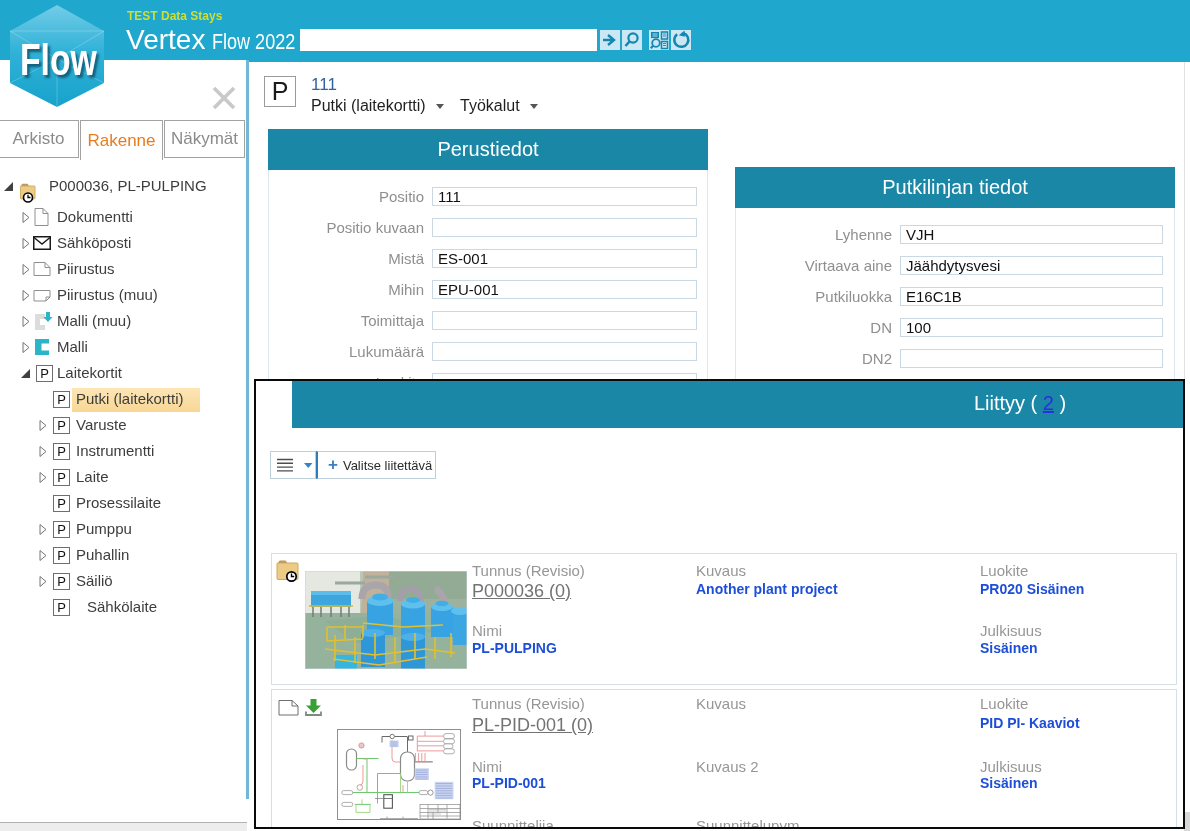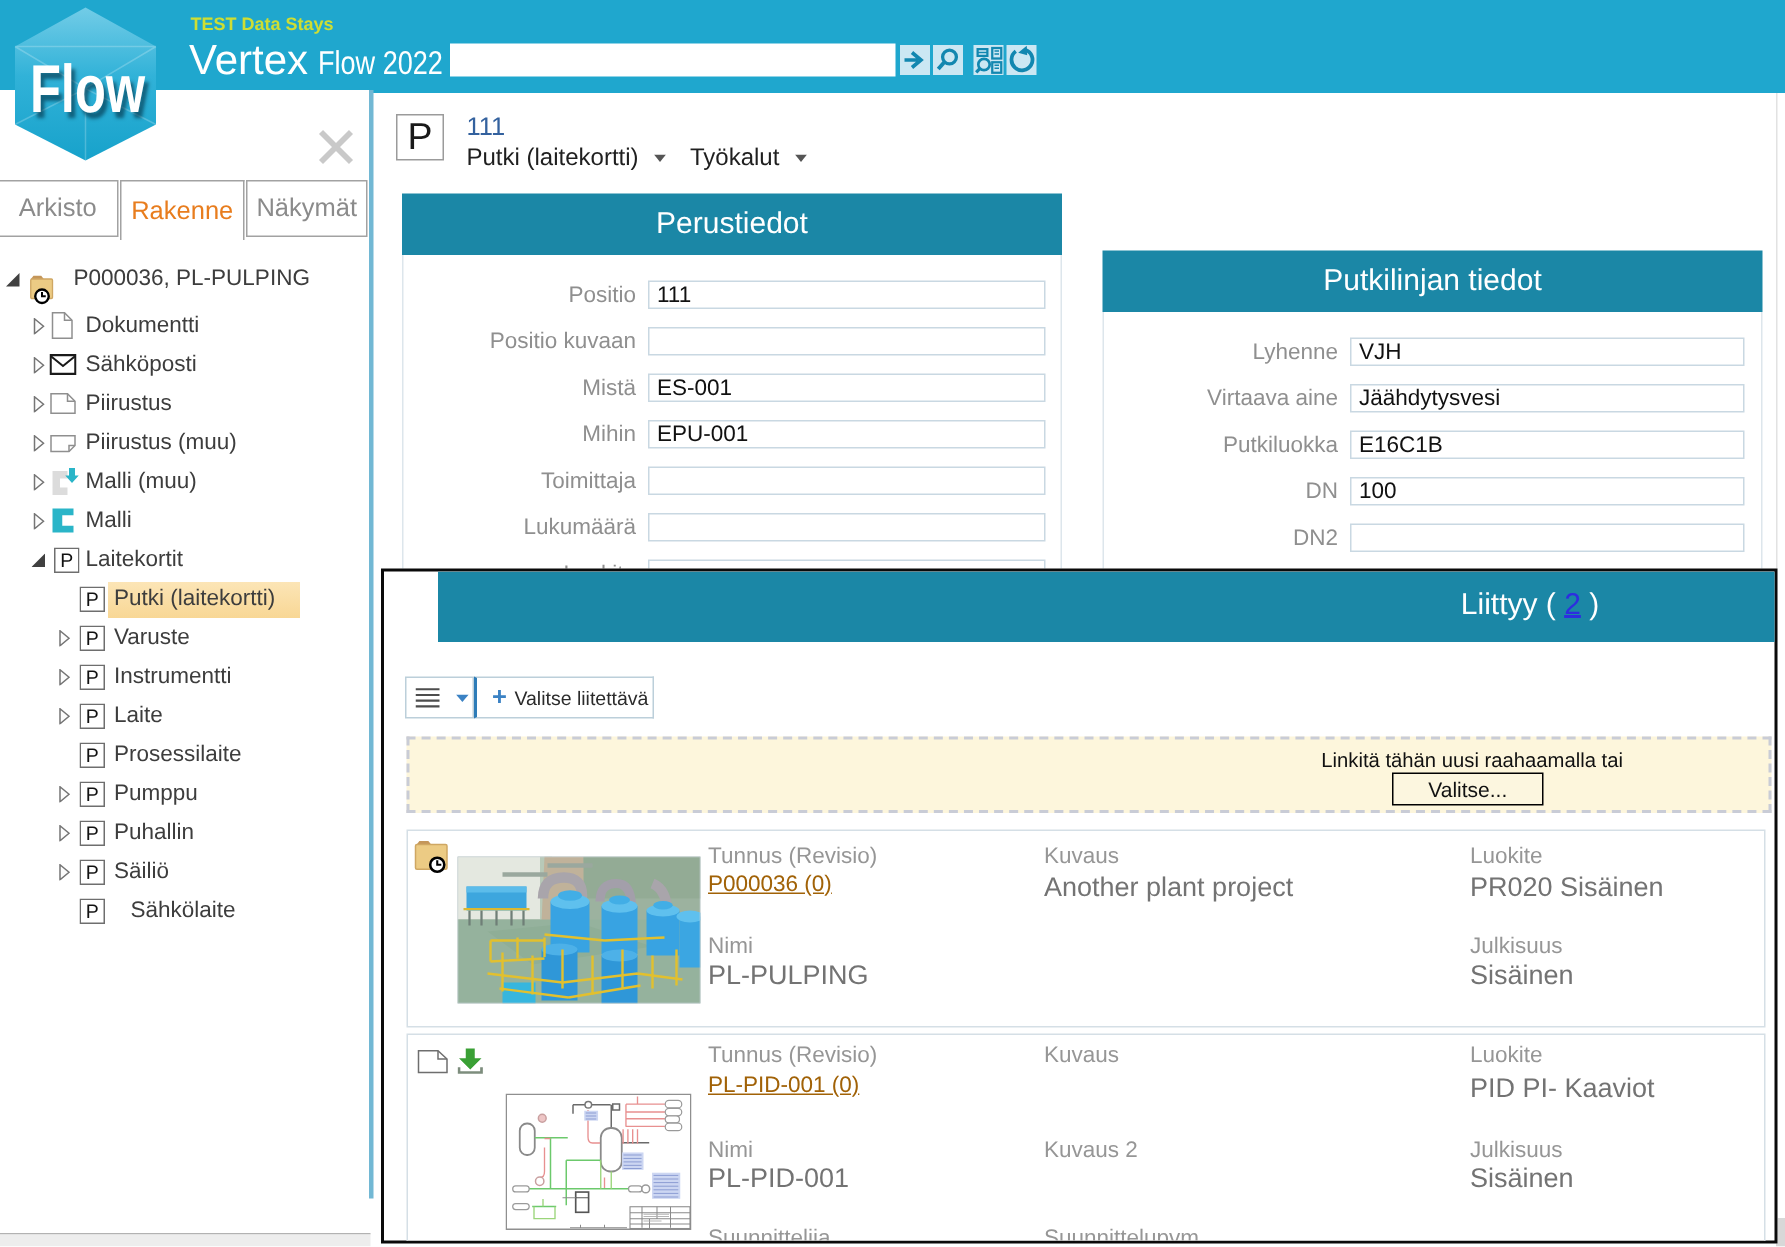--- a/index.html
+++ b/index.html
@@ -306,45 +306,41 @@
       <div class="flabel" style="left:0;top:141px;width:156px;">DN2</div>
         <div class="finput" style="left:164px;top:141px;width:263px;"></div>
       <div class="flabel" style="left:0;top:172px;width:156px;">PN</div>
       <div class="flabel" style="left:0;top:203px;width:156px;"></div>
         <div class="finput" style="left:164px;top:203px;width:263px;"></div>
     </div>
   </div>
 
   <style>
     .mlabel { position:absolute; font-size:15px; color:#969696; white-space:nowrap; }
-    .mval { position:absolute; font-size:18px; color:#737373; white-space:nowrap; }
-    .mlink { position:absolute; font-size:15px; color:#a16207; text-decoration:underline; white-space:nowrap; }
+    .mval { position:absolute; font-size:14px; color:#1d4ed8; white-space:nowrap;font-weight:bold; }
+    .mlink { position:absolute; font-size:18px; color:#737373; text-decoration:underline; white-space:nowrap; }
     .item { position:absolute; left:15px; width:906px; border:1px solid #d5dfe6; background:#fff; }
   </style>
   <div id="modal" class="abs" style="left:254px;top:379px;width:931px;height:450px;background:#fff;border:2px solid #0a0a0a;overflow:hidden;">
     <div class="abs" style="left:0;top:0;width:927px;height:47px;background:#1b87a6;margin-left:36px;">
       <span class="abs" style="left:728px;top:11px;transform:translateX(-50%);font-size:20px;color:#fff;white-space:nowrap;">Liittyy ( <span style="color:#2d2de0;text-decoration:underline;">2</span> )</span>
     </div>
 
     <div class="abs" style="left:14px;top:70px;width:46px;height:28px;border:1px solid #bccfda;background:#fff;">
       <svg class="abs" style="left:6px;top:6px;" width="17" height="16">
           <path d="M0,1.5 h16 M0,5.3 h16 M0,9.1 h16 M0,12.9 h16" stroke="#4d4d4d" stroke-width="1.4"></path>
         </svg>
       <svg class="abs" style="left:33px;top:11px;" width="9" height="6">
           <path d="M0,0 L8.5,0 L4.25,5 Z" fill="#3b82c4"></path>
         </svg>
     </div>
     <div class="abs" style="left:60px;top:70px;width:120px;height:28px;border:1px solid #bccfda;border-left:2px solid #2e7cb8;background:#fff;font-size:13px;color:#2b2b2b;line-height:26px;">
       <span style="color:#3b82c4;font-size:17px;font-weight:bold;margin:0 5px 0 10px;">+</span>Valitse liitettävä
     </div>
 
-    <div class="abs" style="left:15px;top:110px;width:910px;height:51px;background:#fdf6dc;border:2px dashed #c9ccd6;">
-      <div class="abs" style="right:97px;top:6px;font-size:13.5px;color:#111;">Linkitä tähän uusi raahaamalla tai</div>
-      <div class="abs" style="left:655px;top:22px;width:101px;height:22px;border:1px solid #000;background:#fcf6df;font-size:14px;color:#111;text-align:center;line-height:20px;">Valitse...</div>
-    </div>
 
     <div class="item" style="top:172px;height:132px;">
       <svg class="abs" style="left:4px;top:4px;" width="25" height="26" viewBox="0 0 25 26">
         <path d="M1.5,5.4 L3.6,2.6 L9.6,2.6 L11.7,5.4 Z" fill="#c4965a"></path>
         <rect x="1" y="5" width="21" height="16.5" rx="1" fill="#eccb84" stroke="#cfa763" stroke-width="1"></rect>
         <circle cx="15.5" cy="18.5" r="4.7" fill="#fff" stroke="#000" stroke-width="1.7"></circle>
         <path d="M15.5,15.5 l0,3 2.7,0" stroke="#000" stroke-width="1.4" fill="none"></path>
       </svg>
       <div class="abs" style="left:33px;top:17px;width:162px;height:98px;">
         <svg width="162" height="98" viewBox="0 0 162 98">

